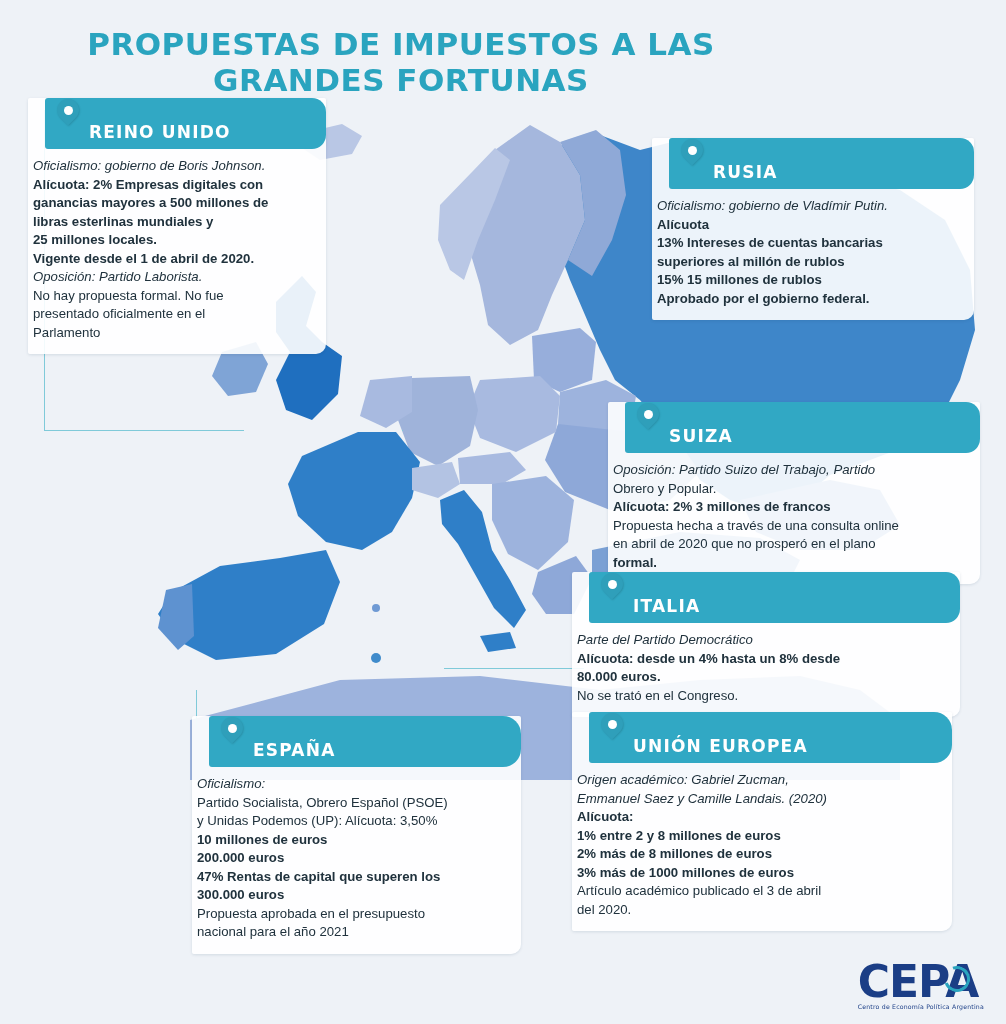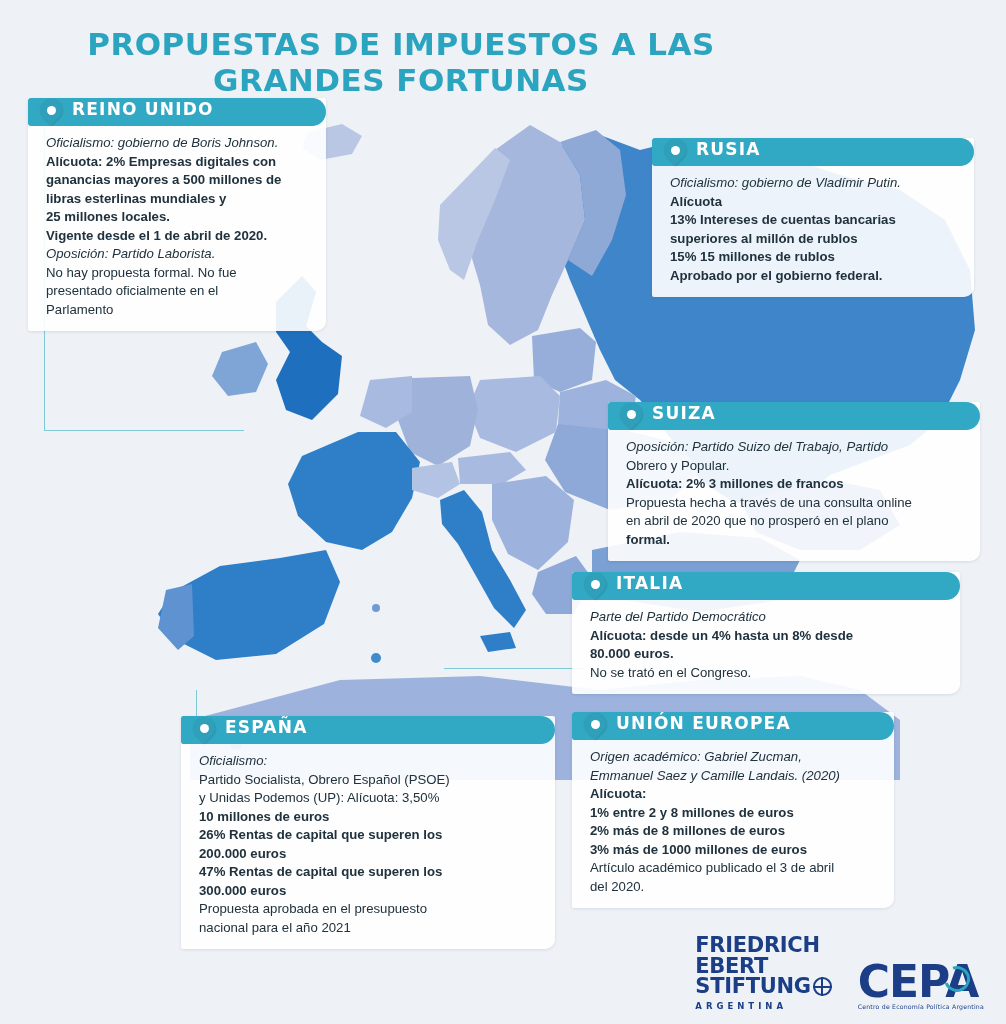--- a/index.html
+++ b/index.html
@@ -40,28 +40,29 @@
     background: rgba(255,255,255,0.90);
     border-radius: 2px 2px 10px 2px;
     box-shadow: 0 1px 3px rgba(20,60,90,0.12);
   }
   .callout .hdr {
     background: #31a8c4;
     color: #ffffff;
     font-weight: bold;
     font-size: 17px;
     letter-spacing: 1.2px;
-    padding: 1px 14px 7px 44px;
+    padding: 24px 14px 7px 44px;
     border-radius: 3px 14px 14px 3px;
     position: relative;
     font-family: "DejaVu Sans", sans-serif;
+    margin-left: 17px;
   }
   .callout.wide-hdr .hdr { border-radius: 3px 18px 18px 3px; }
   .callout .body {
-    padding: 8px 14px 12px 18px;
+    padding: 8px 14px 12px 5px;
     font-size: 13.2px;
     line-height: 1.33;
     color: #20323d;
   }
   .callout .body p { margin: 0 0 1px 0; }
   .it { font-style: italic; }
   .bd { font-weight: bold; }
 
   
   .pin {
@@ -311,71 +312,62 @@
     <span>ITALIA</span>
   </div>
   <div class="body">
     <p class="it">Parte del Partido Democrático</p>
     <p class="bd">Alícuota: desde un 4% hasta un 8% desde</p>
     <p class="bd">80.000 euros.</p>
     <p>No se trató en el Congreso.</p>
   </div>
 </div>
 
-<div class="callout wide-hdr" style="left:181px; top:716px; width:374px;">
+<div class="callout wide-hdr" style="left:192px; top:716px; width:329px;">
   <div class="hdr">
     <span class="pin">
       <span class="drop"></span>
         <span class="hole"></span>
     </span>
     <span>ESPAÑA</span>
   </div>
   <div class="body">
     <p class="it">Oficialismo:</p>
     <p>Partido Socialista, Obrero Español (PSOE)</p>
     <p>y Unidas Podemos (UP): Alícuota: 3,50%</p>
     <p class="bd">10 millones de euros</p>
-    <p class="bd">26% Rentas de capital que superen los</p>
     <p class="bd">200.000 euros</p>
     <p class="bd">47% Rentas de capital que superen los</p>
     <p class="bd">300.000 euros</p>
     <p>Propuesta aprobada en el presupuesto</p>
     <p>nacional para el año 2021</p>
   </div>
 </div>
 
-<div class="callout wide-hdr" style="left:572px; top:712px; width:322px;">
+<div class="callout wide-hdr" style="left:572px; top:712px; width:380px;">
   <div class="hdr">
     <span class="pin">
       <span class="drop"></span>
         <span class="hole"></span>
     </span>
     <span>UNIÓN EUROPEA</span>
   </div>
   <div class="body">
     <p class="it">Origen académico: Gabriel Zucman,</p>
     <p class="it">Emmanuel Saez y Camille Landais. (2020)</p>
     <p class="bd">Alícuota:</p>
     <p class="bd">1% entre 2 y 8 millones de euros</p>
     <p class="bd">2% más de 8 millones de euros</p>
     <p class="bd">3% más de 1000 millones de euros</p>
     <p>Artículo académico publicado el 3 de abril</p>
     <p>del 2020.</p>
   </div>
 </div>
 
 <div id="logos">
-  <div id="fes">
-    <div>FRIEDRICH</div>
-    <div>EBERT</div>
-    <div class="l3">
-      <span>STIFTUNG</span><span class="globe"></span>
-    </div>
-    <div class="arg">ARGENTINA</div>
-  </div>
   <div id="cepa">
     <div class="word">
       <span>CEPA</span>
       <span class="swirl"></span>
     </div>
     <div class="sub">Centro de Economía Política Argentina</div>
   </div>
 </div>
 
 </body></html>

